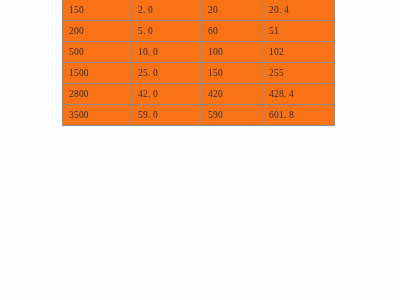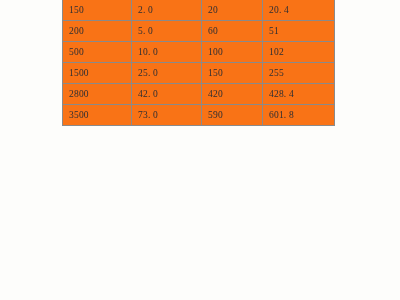--- a/index.html
+++ b/index.html
@@ -88,20 +88,20 @@
             <td>255</td>
           </tr>
           <tr>
             <td>2800</td>
             <td>42. 0</td>
             <td>420</td>
             <td>428. 4</td>
           </tr>
           <tr>
             <td>3500</td>
-            <td>73. 0</td>
+            <td>59. 0</td>
             <td>590</td>
             <td>601. 8</td>
           </tr>
         </tbody>
     </table>
   </div>
 </div>
 
 </body></html>

